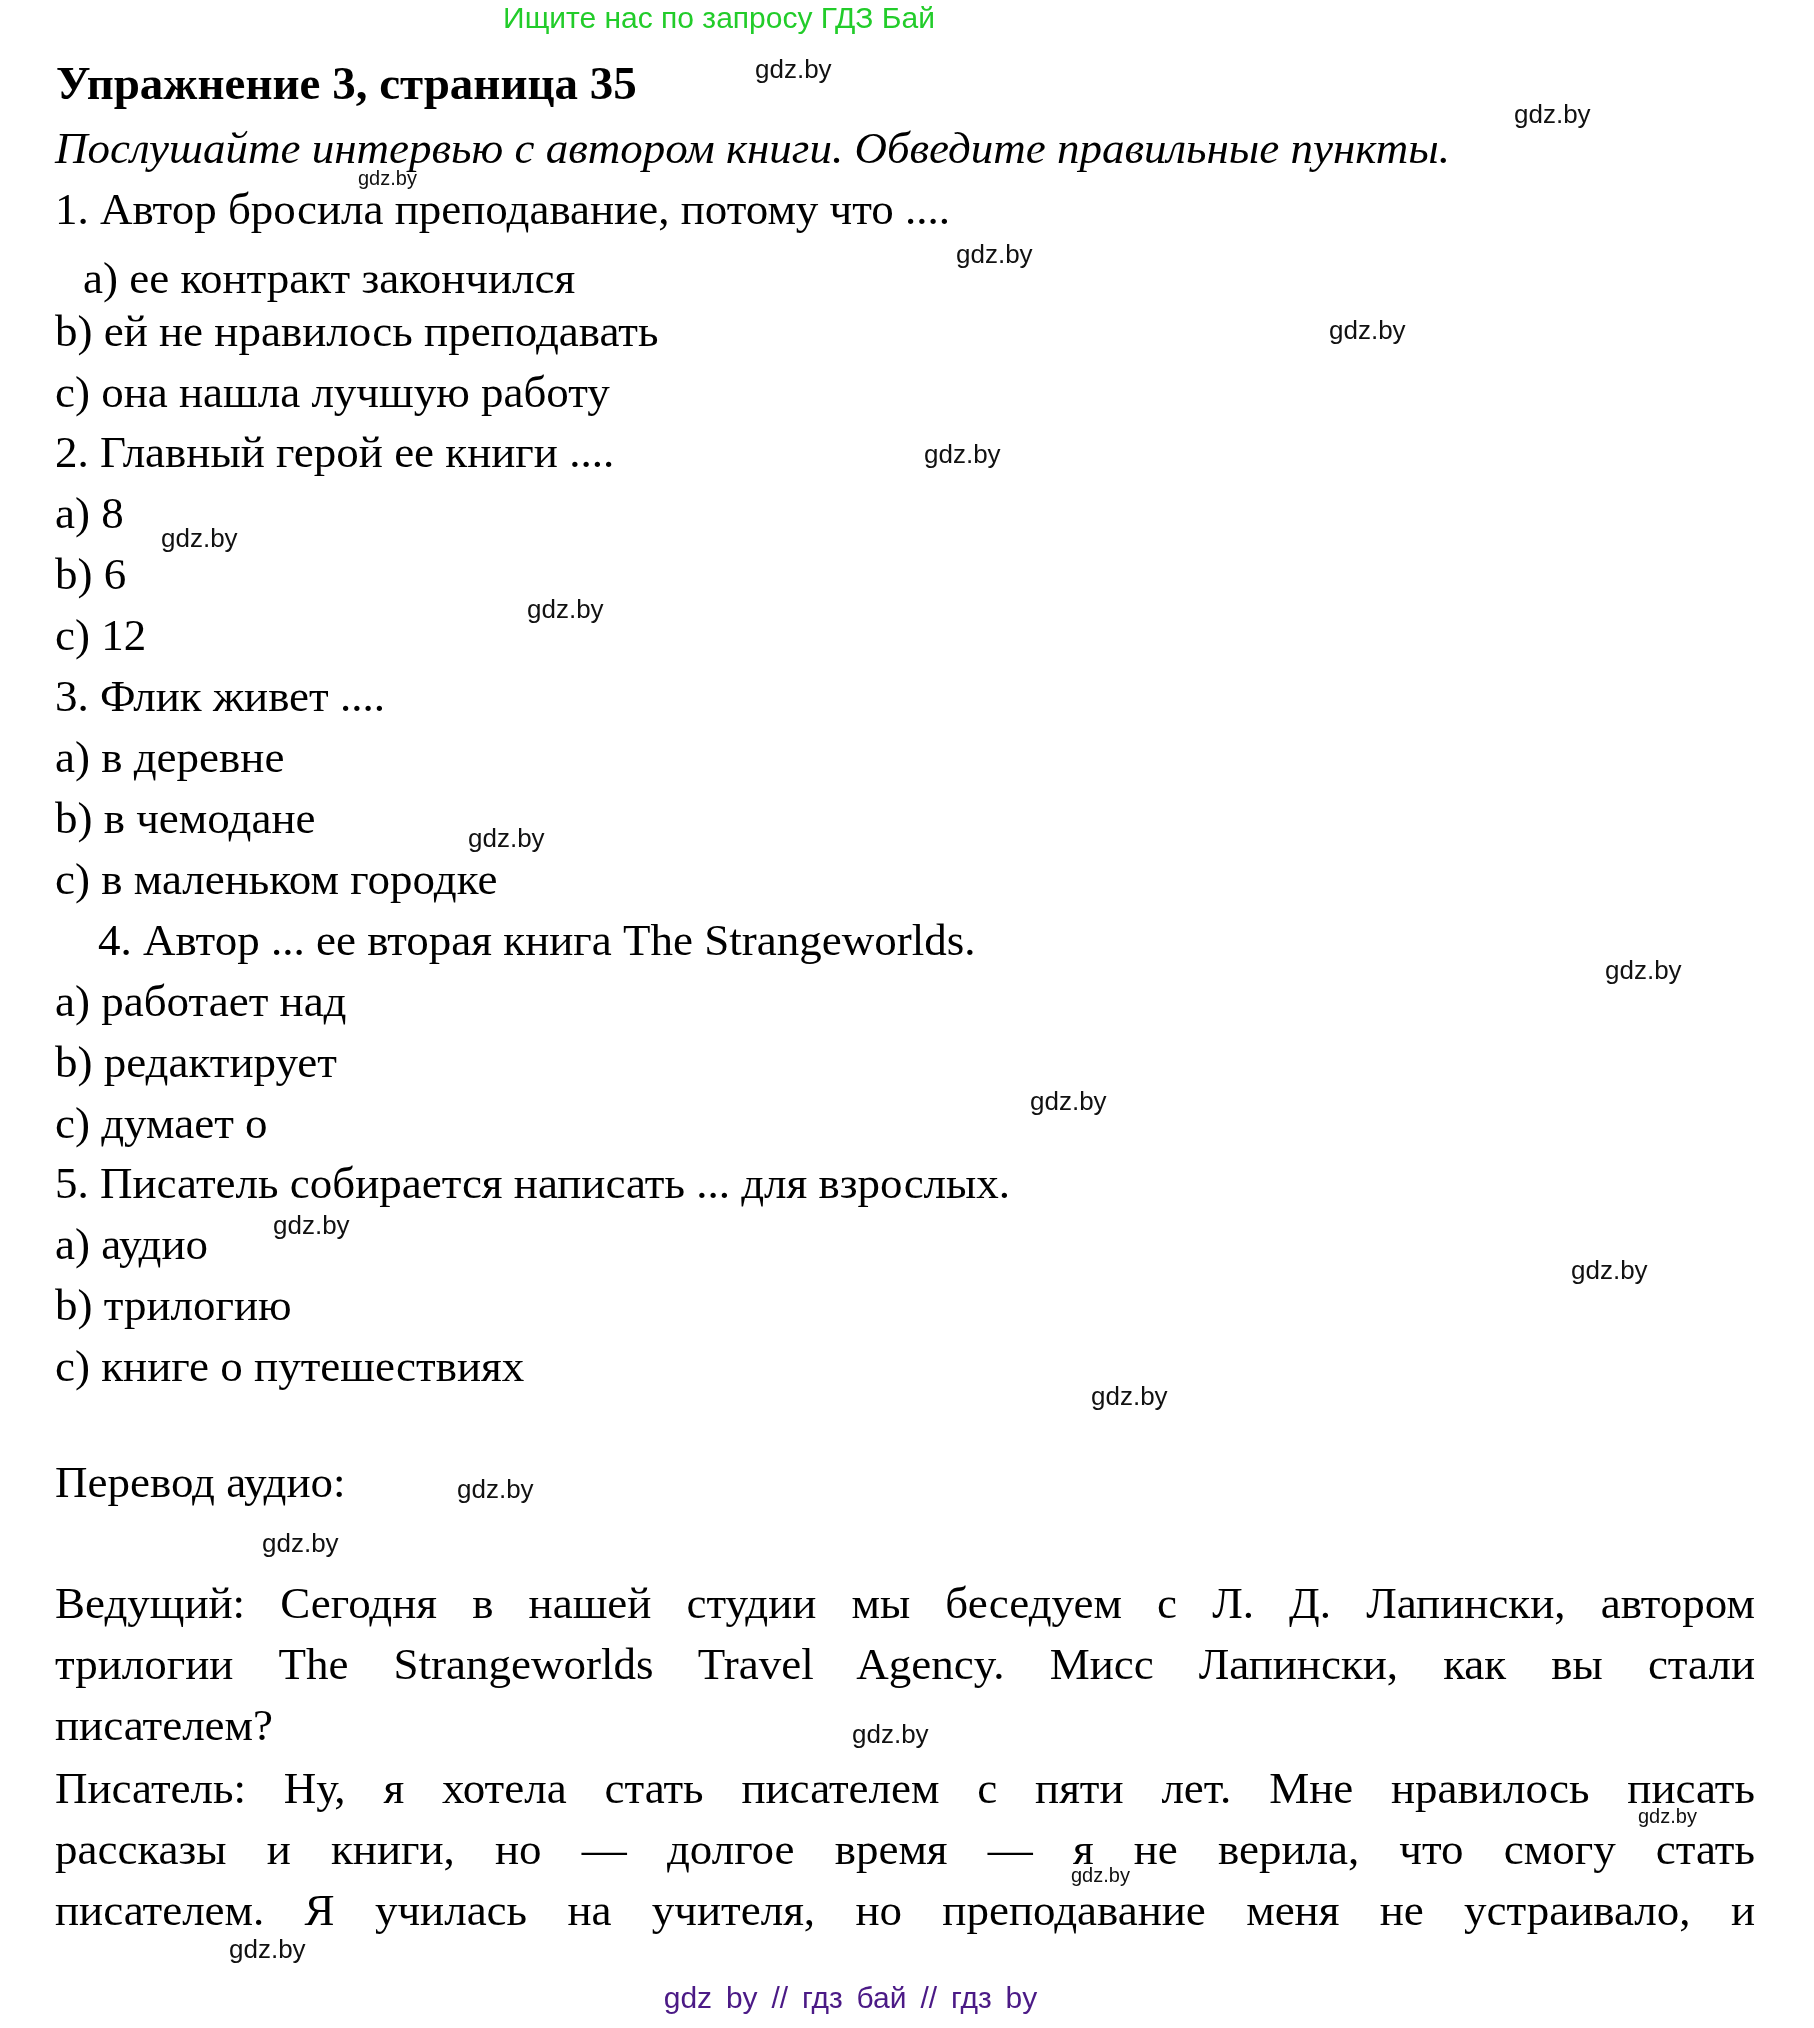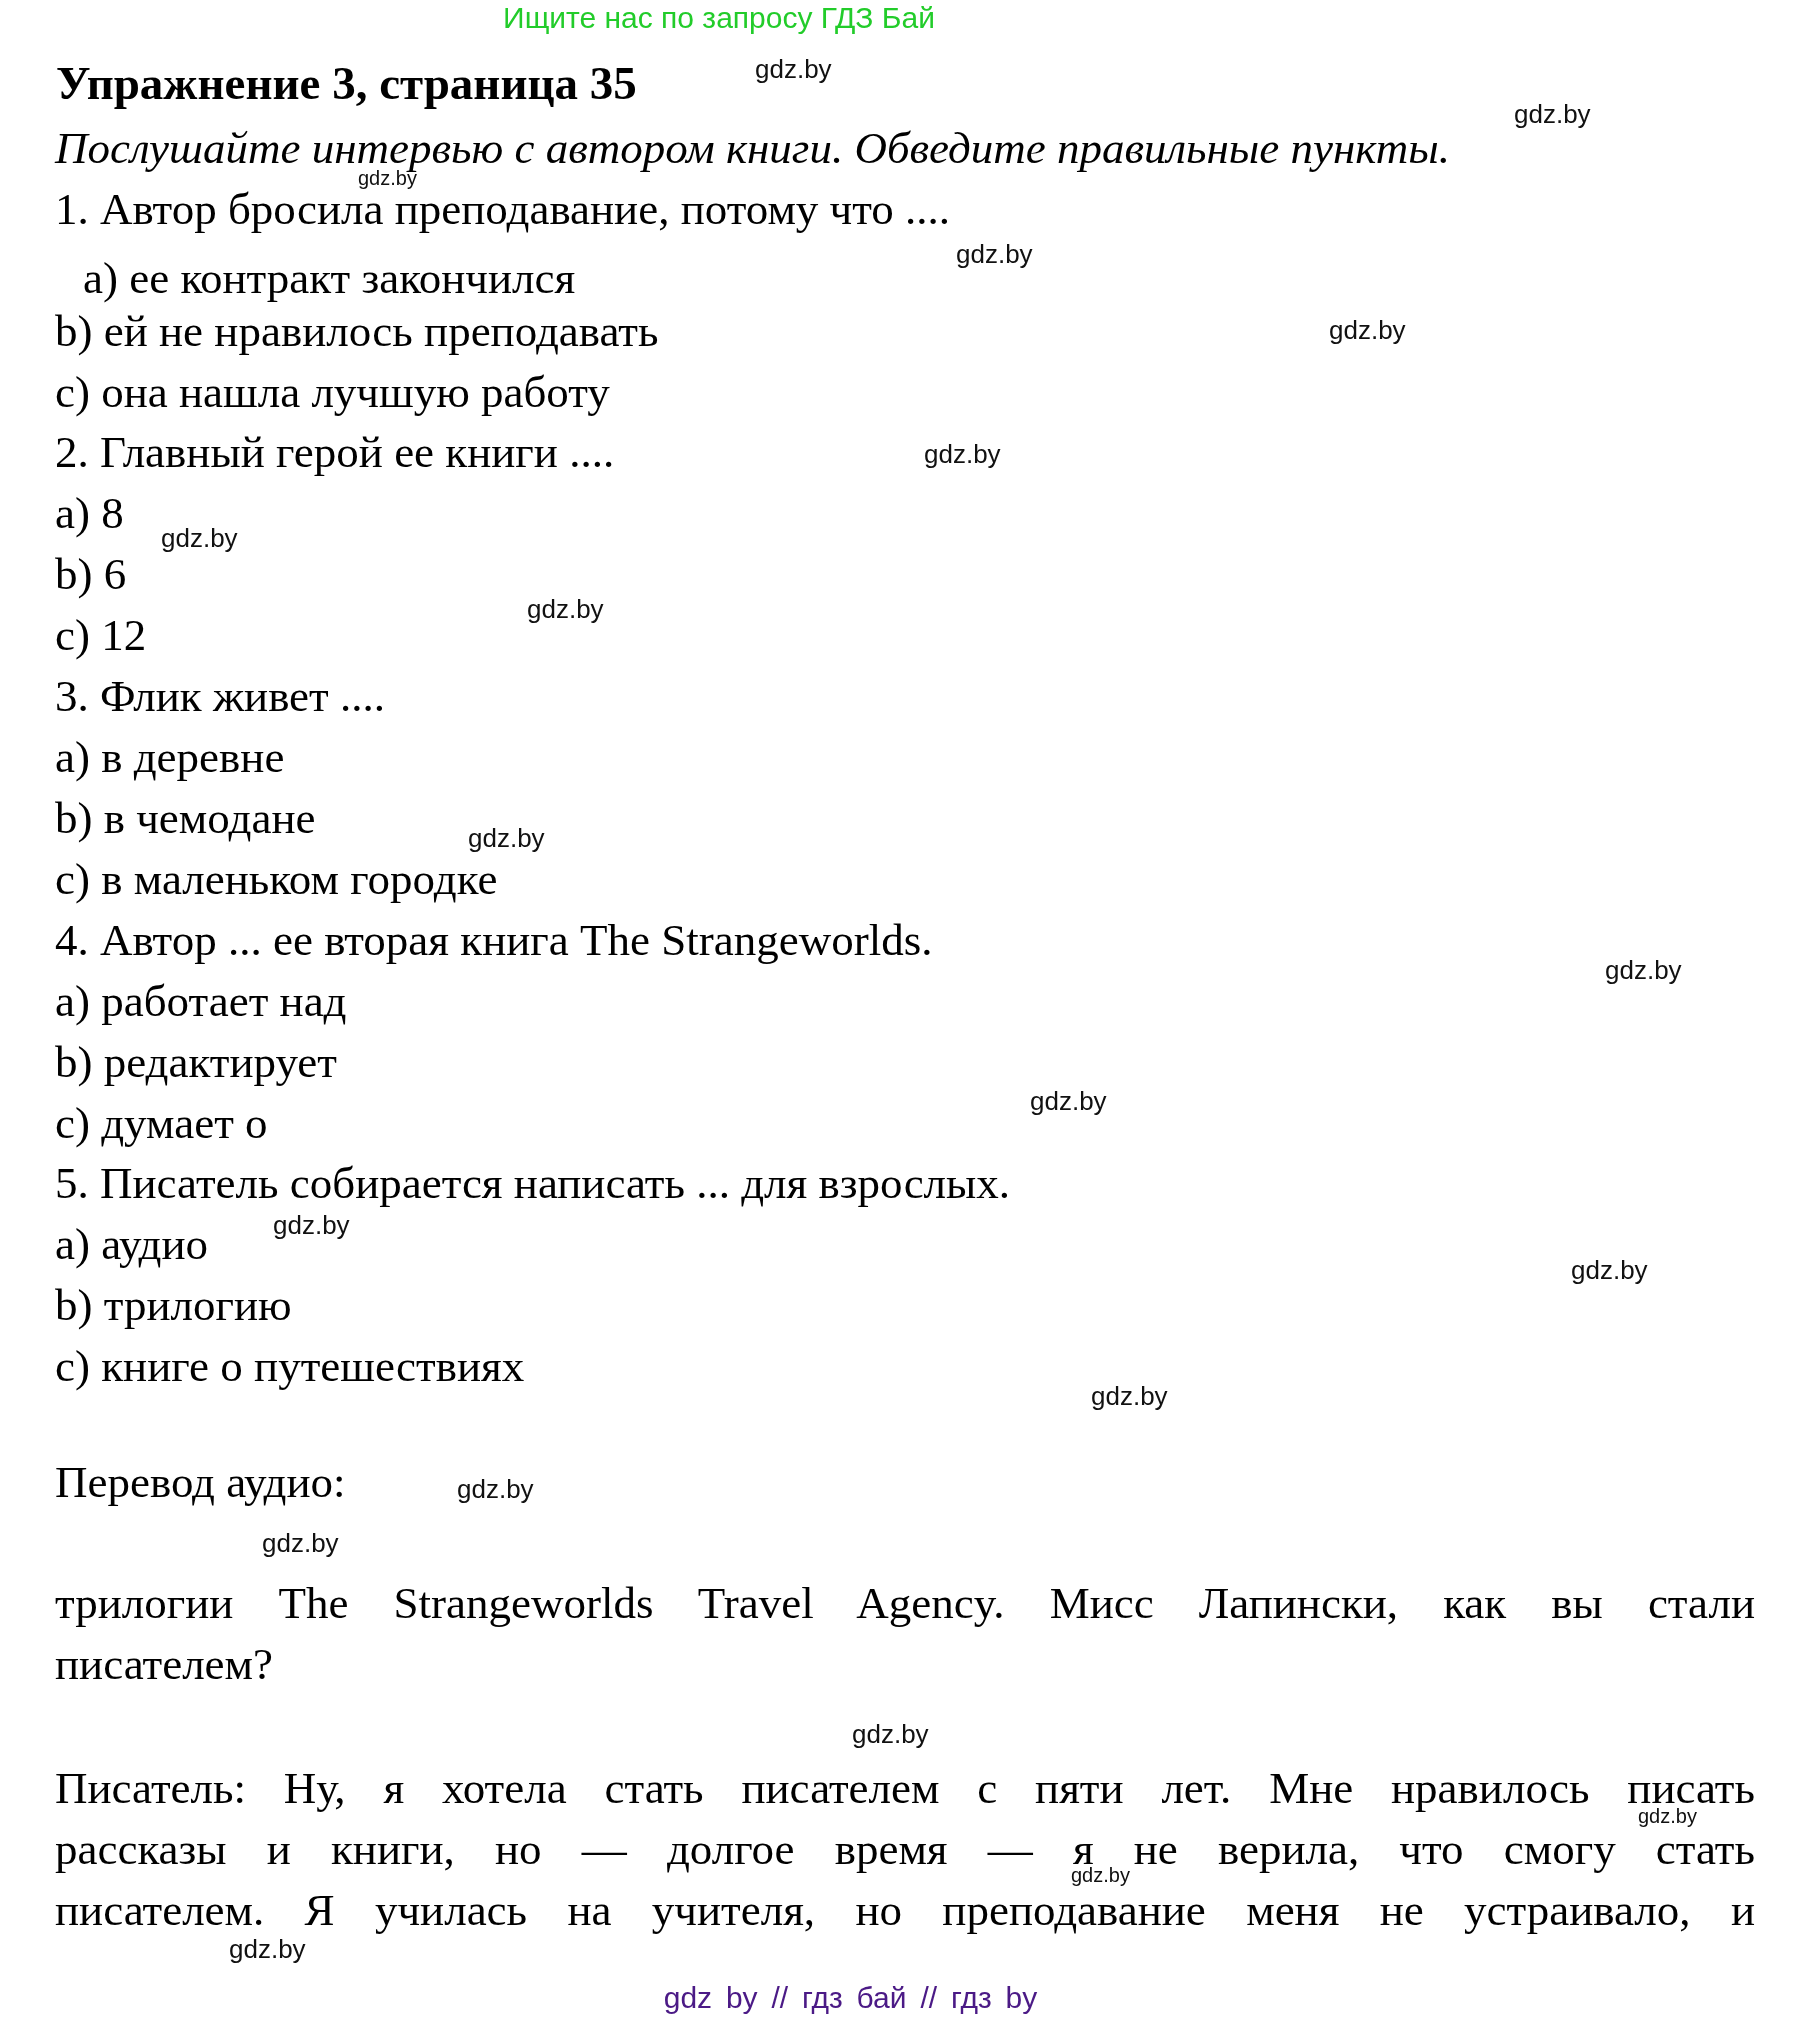--- a/index.html
+++ b/index.html
@@ -55,33 +55,34 @@
 <div class="line" style="top:425px;">2. Главный герой ее книги ....</div>
 <div class="line" style="top:486px;">a) 8</div>
 <div class="line" style="top:547px;">b) 6</div>
 <div class="line" style="top:608px;">c) 12</div>
 
 <div class="line" style="top:669px;">3. Флик живет ....</div>
 <div class="line" style="top:730px;">a) в деревне</div>
 <div class="line" style="top:791px;">b) в чемодане</div>
 <div class="line" style="top:852px;">c) в маленьком городке</div>
 
-<div class="line" style="top:913px;">4. Автор ... ее вторая книга The Strangeworlds.</div>
+<div class="line" style="top:913px;margin-left:43px;">4. Автор ... ее вторая книга The Strangeworlds.</div>
 <div class="line" style="top:974px;">a) работает над</div>
 <div class="line" style="top:1035px;">b) редактирует</div>
 <div class="line" style="top:1096px;">c) думает о</div>
 
 <div class="line" style="top:1156px;">5. Писатель собирается написать ... для взрослых.</div>
 <div class="line" style="top:1217px;">a) аудио</div>
 <div class="line" style="top:1278px;">b) трилогию</div>
 <div class="line" style="top:1339px;">c) книге о путешествиях</div>
 
 <div class="line" style="top:1455px;">Перевод аудио:</div>
 
 <div class="para" style="top:1573px;">
+  <span class="para-line">Ведущий: Сегодня в нашей студии мы беседуем с Л. Д. Лапински, автором</span>
   <span class="para-line">трилогии The Strangeworlds Travel Agency. Мисс Лапински, как вы стали</span>
   <span class="para-line last">писателем?</span>
 </div>
 
 <div class="para" style="top:1758px;">
   <span class="para-line">Писатель: Ну, я хотела стать писателем с пяти лет. Мне нравилось писать</span>
   <span class="para-line">рассказы и книги, но — долгое время — я не верила, что смогу стать</span>
   <span class="para-line">писателем. Я училась на учителя, но преподавание меня не устраивало, и</span>
 </div>
 

